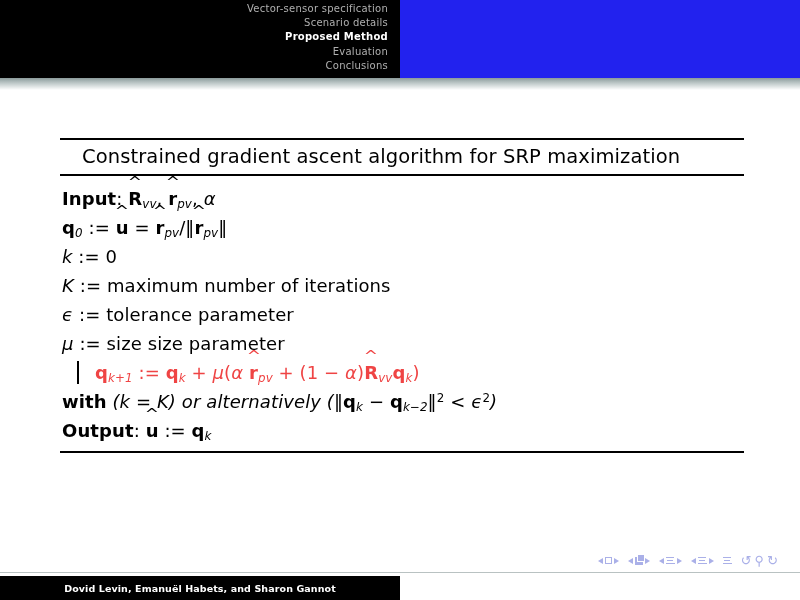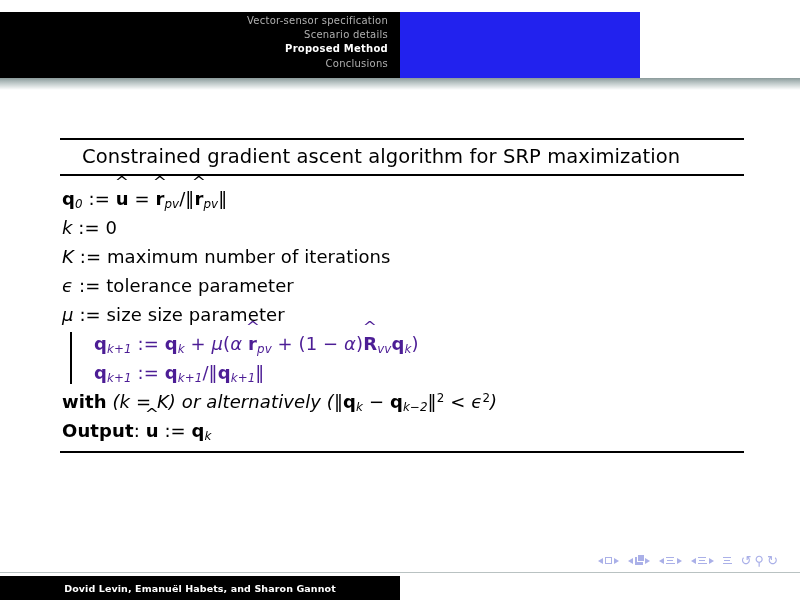--- a/index.html
+++ b/index.html
@@ -11,22 +11,22 @@
     height: 600px;
     background: #ffffff;
     font-family: "DejaVu Sans", sans-serif;
     overflow: hidden;
     position: relative;
   }
 
   
   .header {
     position: absolute;
-    left: 0; top: 12px;
-    width: 640px;
+    left: 0; top: 0;
+    width: 800px;
     height: 78px;
     background: #2222ee;
   }
   .header-black {
     position: absolute;
     left: 0; top: 0;
     width: 400px;
     height: 78px;
     background: #000000;
   }
@@ -115,23 +115,23 @@
     top: -0.60em;
     transform: translateX(-50%) scaleX(1.15);
     font-size: 0.82em;
     font-weight: normal;
     line-height: 1;
   }
 
   
   .loop-body {
     position: relative;
-    margin-left: 8px;
-    padding-left: 24px;
-    color: #4c1d95;
+    margin-left: 15px;
+    padding-left: 18px;
+    color: #ef4444;
   }
   .loop-rule {
     position: absolute;
     left: 0; top: 3px;
     width: 2px;
     bottom: 3px;
     background: #000000;
   }
 
   
@@ -242,35 +242,42 @@
 </style>
 </head>
 <body>
 
 <div class="header">
   <div class="header-black"></div>
   <div class="nav-list">
     <span class="nav-item">Vector-sensor specification</span>
     <span class="nav-item">Scenario details</span>
     <span class="nav-item current">Proposed Method</span>
+    <span class="nav-item">Evaluation</span>
     <span class="nav-item">Conclusions</span>
   </div>
 </div>
 <div class="header-shadow"></div>
 
 <div class="algo-block">
 
   <div class="rule-top"></div>
 
   <div class="algo-title">Constrained gradient ascent algorithm for SRP maximization</div>
 
   <div class="rule-mid"></div>
 
   <div class="algo-body">
 
+    <div class="line">
+      <span class="kw">Input</span><span>:</span>
+      <span class="vec hat">R</span><sub>vv</sub><span>,</span>
+      <span class="vec hat">r</span><sub>pv</sub><span>,</span>
+      <span class="mi">α</span>
+    </div>
 
     <div class="line">
       <span class="vec">q</span><sub>0</sub>
       <span>:=</span>
       <span class="vec hat">u</span>
       <span>=</span>
       <span class="vec hat">r</span><sub>pv</sub><span>/</span><span>‖</span><span class="vec hat">r</span><sub>pv</sub><span>‖</span>
     </div>
 
     <div class="line">
@@ -305,25 +312,20 @@
         <span class="vec">q</span><sub>k+1</sub>
         <span>:=</span>
         <span class="vec">q</span><sub>k</sub>
         <span>+</span>
         <span class="mi">μ</span><span>(</span><span class="mi">α</span>
         <span class="vec hat">r</span><sub>pv</sub>
         <span>+</span>
         <span>(1 − </span><span class="mi">α</span><span>)</span><span class="vec hat">R</span><sub>vv</sub><span class="vec">q</span><sub>k</sub><span>)</span>
       </div>
 
-      <div class="line">
-        <span class="vec">q</span><sub>k+1</sub>
-        <span>:=</span>
-        <span class="vec">q</span><sub>k+1</sub><span>/</span><span>‖</span><span class="vec">q</span><sub>k+1</sub><span>‖</span>
-      </div>
 
     </div>
 
     <div class="line">
       <span class="kw">with</span>
       <span class="mi">(</span><span class="mi">k</span>
       <span class="mi">=</span>
       <span class="mi">K</span><span class="mi">)</span>
       <span class="mi">or</span>
       <span class="mi">alternatively</span>

